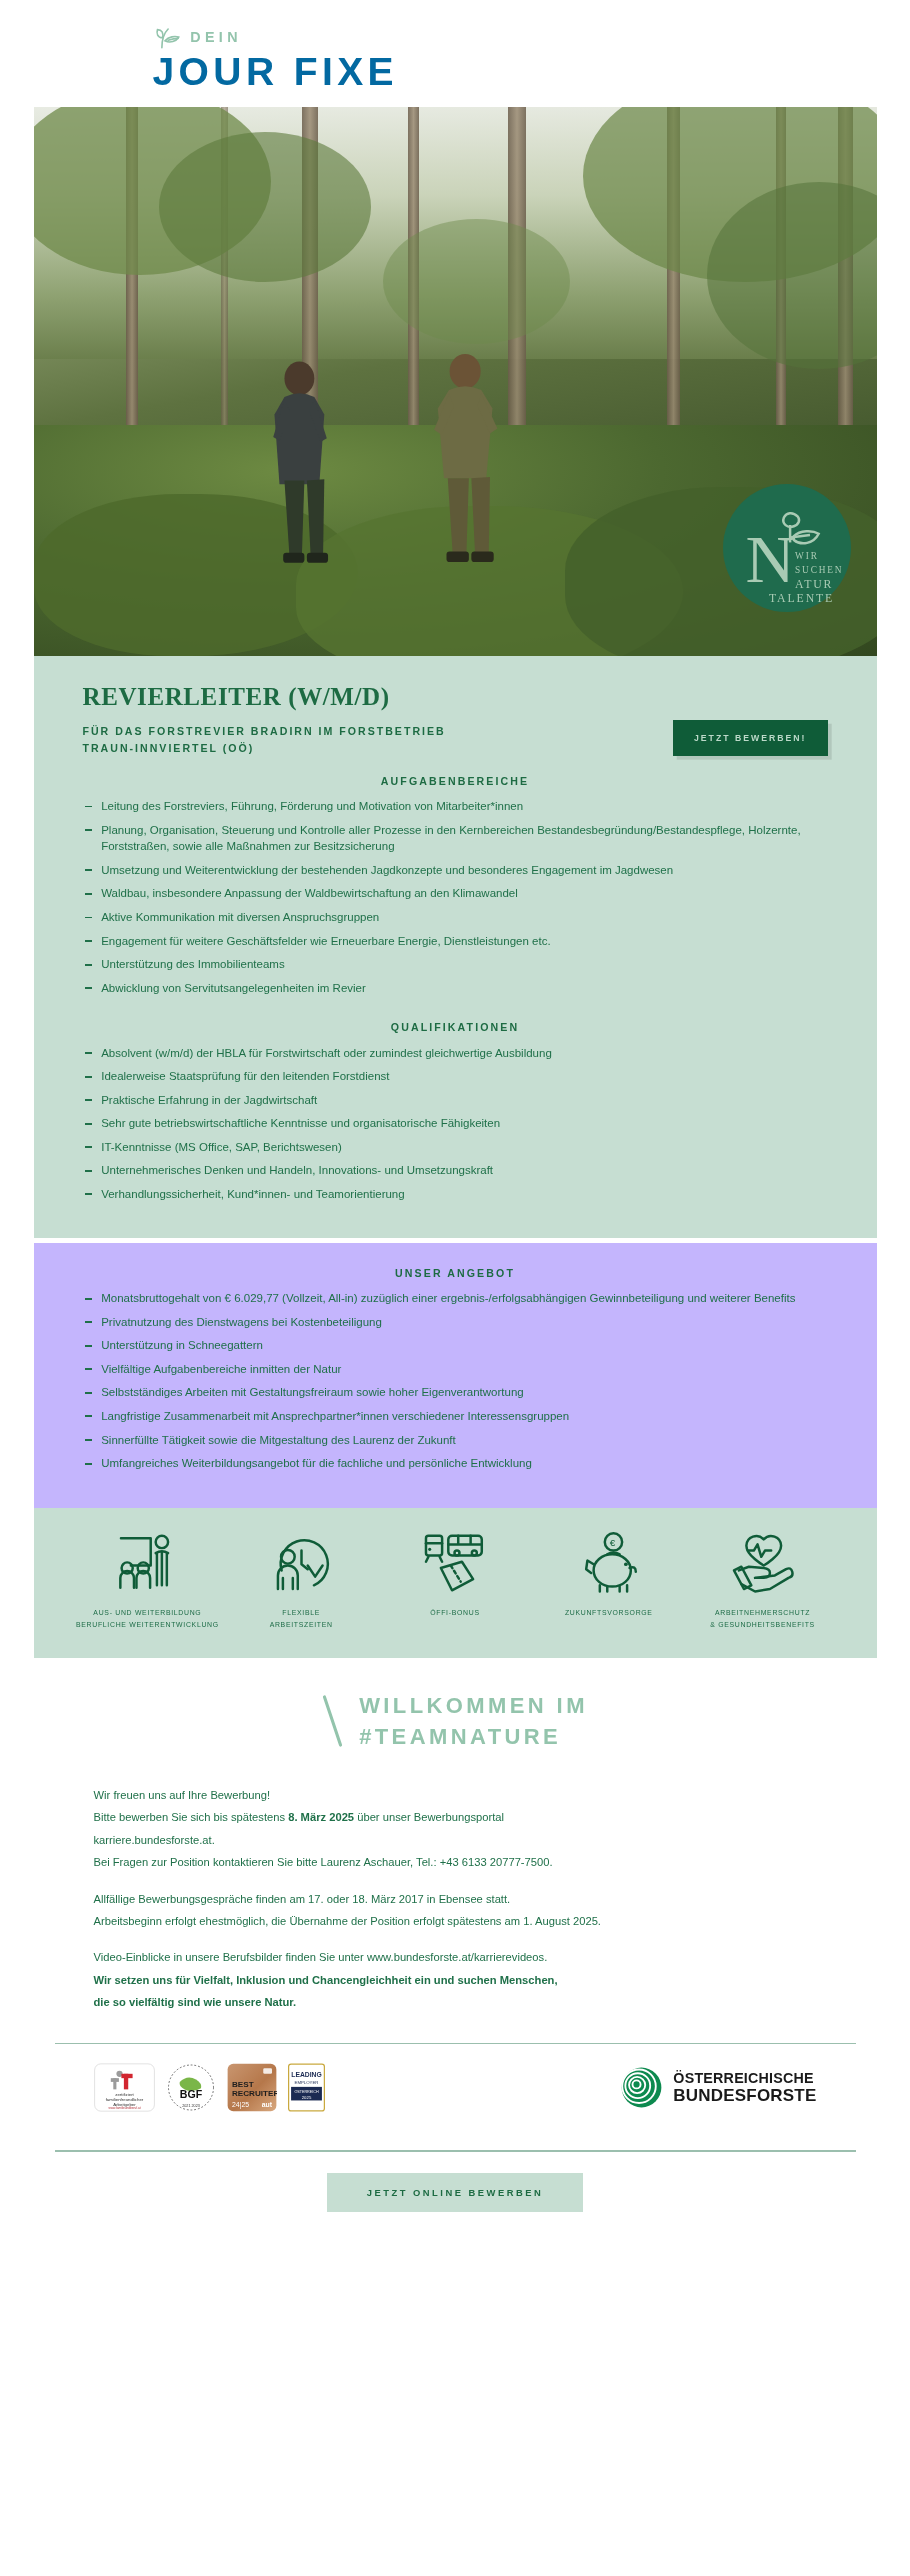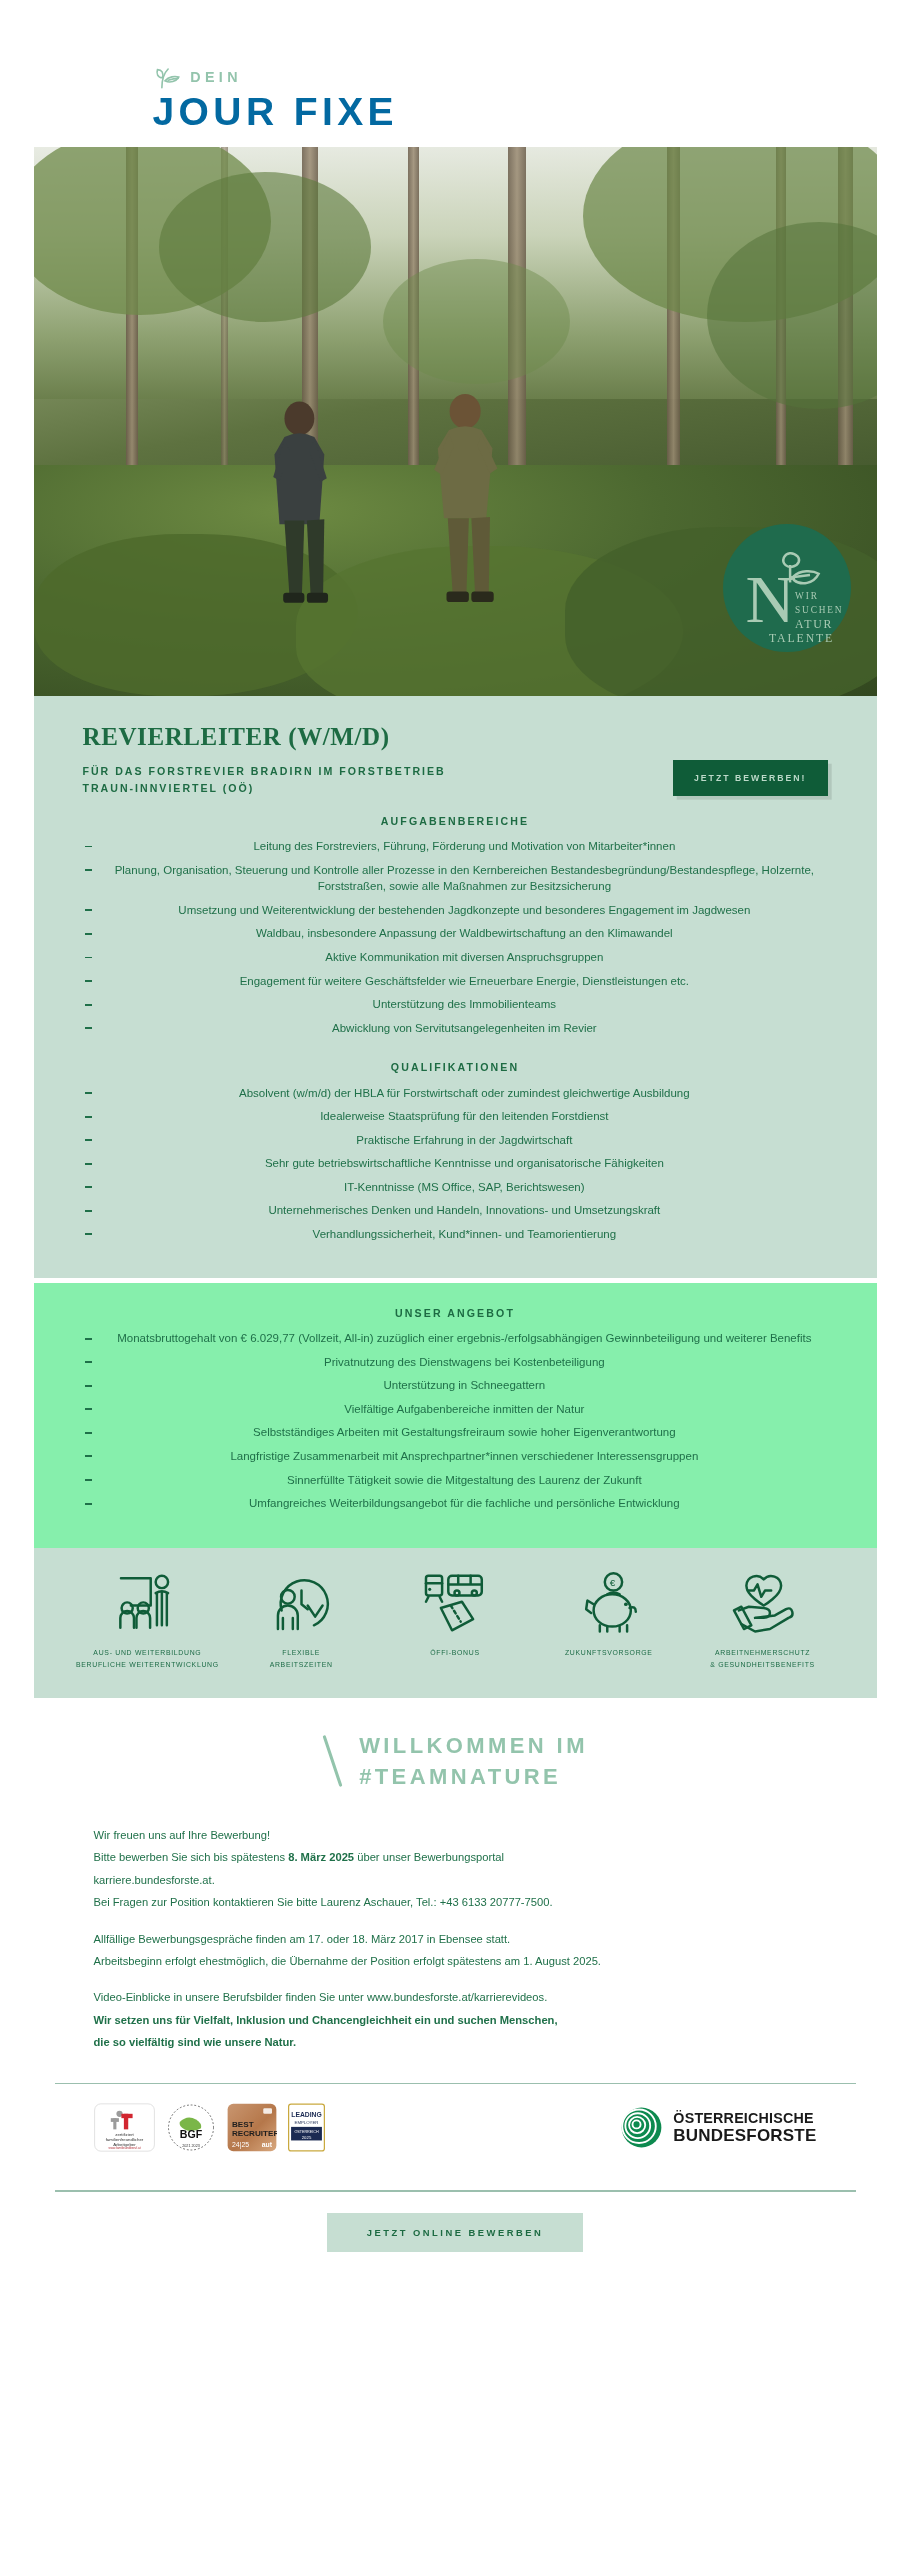--- a/index.html
+++ b/index.html
@@ -3,21 +3,21 @@
 <meta charset="utf-8">
 <style>
   * { box-sizing: border-box; }
   html, body { margin:0; padding:0; }
   body {
     width: 910px;
     background: #ffffff;
     font-family: "Liberation Sans", sans-serif;
     color: #1d6b43;
   }
-  .page { width:910px; position:relative;margin-top:40px; }
+  .page { width:910px; position:relative; }
 
   
   .header { padding: 24px 0 16px 0; }
   .header-inner { width: 861px; margin: 0 auto; padding-left: 128px; }
   .dein-row { display:flex; align-items:center; gap:8.7px; height: 25px; }
   .sprout-icon { width:29px; height:25px; display:block; }
   .dein-text {
     font-size: 14.3px; font-weight: 700; letter-spacing: 4.4px;
     color: #93c4ac;
   }
@@ -82,32 +82,32 @@
   }
 
   .sec-head {
     font-size: 10.6px; font-weight: 700; letter-spacing: 2.1px;
     color:#1d6b43; text-transform: uppercase;
     margin: 25px 0 11.2px 0;
     text-align: center;
   }
   .sec-head.first { margin-top: 18.7px; }
 
-  ul.bullets { list-style:none; margin:0; padding:0;text-align:center; }
+  ul.bullets { list-style:none; margin:0; padding:0; }
   ul.bullets li {
     position:relative; padding-left: 18.7px; margin-bottom: 6.9px;
     font-size: 11.5px; line-height: 1.45; color:#1f7049;
   }
   ul.bullets li::before {
     content:""; position:absolute; left:2.5px; top: 7.5px;
     width:6.9px; height:1.9px; background:#1f7049;
   }
 
   
-  .panel.offer { background: #86efac; }
+  .panel.offer { background: #c4b5fd; }
 
   
   .benefits { width:843px; margin:0 auto; background:#c6ded2; padding: 21px 37px 27.4px 37px; }
   .benefit-row { display:flex; justify-content:space-between; align-items:flex-start; }
   .benefit {
     width: 156px; display:flex; flex-direction:column; align-items:center; text-align:center;
   }
   .benefit-ico { height: 65px; display:flex; align-items:flex-end; justify-content:center; }
   .benefit-ico svg { display:block; }
   .benefit-label {

